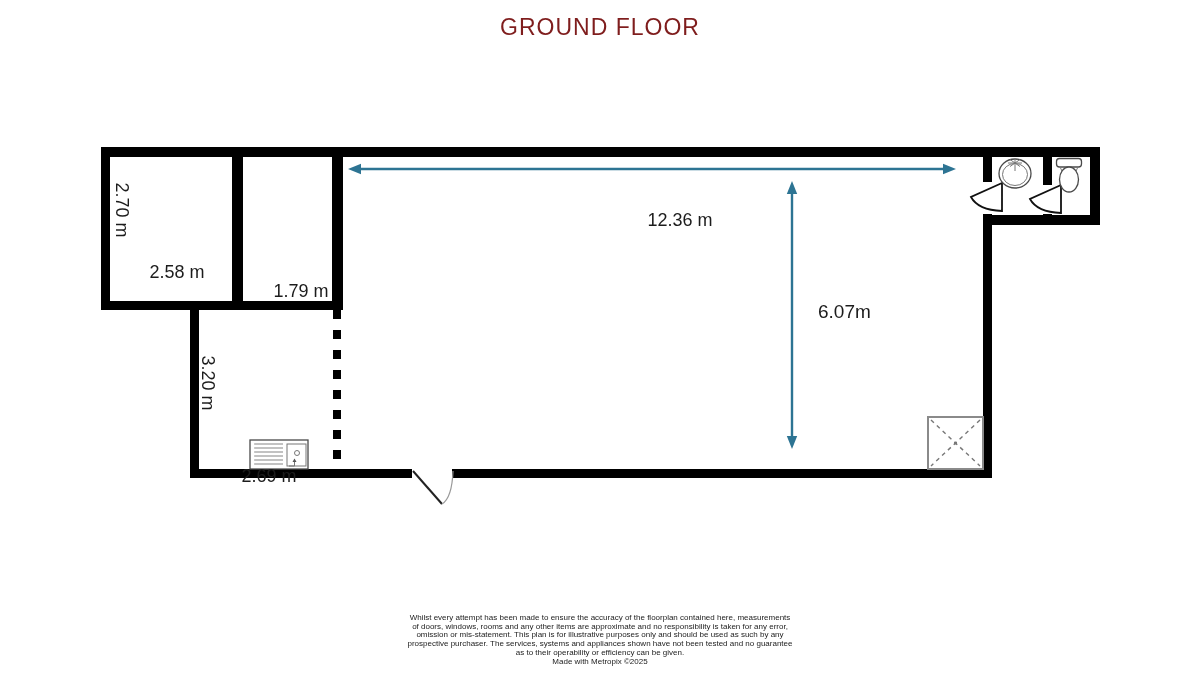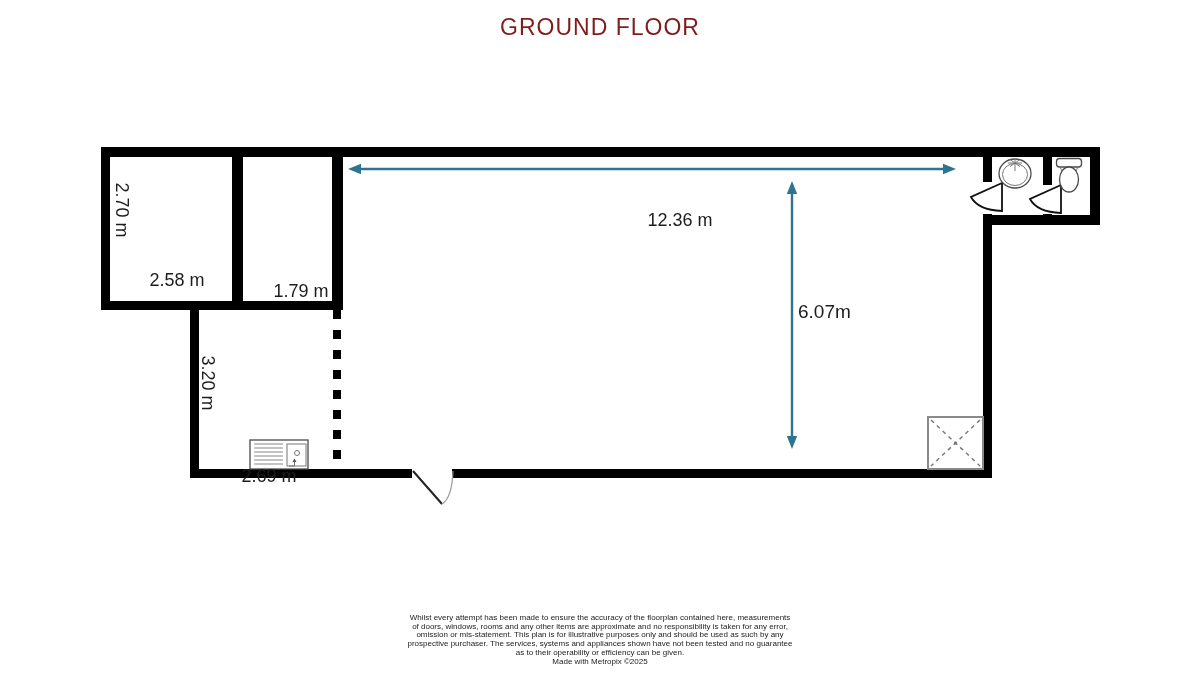--- a/index.html
+++ b/index.html
@@ -10,21 +10,21 @@
   .plan-svg{position:absolute;left:0;top:0;width:1200px;height:675px;}
   .title{
     position:absolute;left:0;top:14px;width:1200px;text-align:center;
     font-size:23px;letter-spacing:1px;color:#7f1d1d;
   }
   .dim{
     position:absolute;font-size:18px;color:#1c1c1c;white-space:nowrap;
     transform:translate(-50%,-50%);
   }
   .dim.rot{transform:translate(-50%,-50%) rotate(90deg);}
-  .dim.left-anchor{transform:translate(0,-50%);}
+  .dim.left-anchor{transform:translate(0,-50%);margin-left:20px;}
   .dim.big{font-size:19px;}
   .disclaimer{
     position:absolute;left:0;top:614px;width:1200px;text-align:center;
     font-size:8px;line-height:8.7px;color:#222;white-space:pre-line;
   }
   .wall{fill:var(--wall-color,#000);}
   .dimline{stroke:var(--dim-color,#2d7493);stroke-width:2.4;fill:none;}
   .dimhead{fill:var(--dim-color,#2d7493);stroke:none;}
   .fixture{stroke:#4a4a4a;stroke-width:1.3;fill:#ffffff;}
   .fixture-thin{stroke:#777;stroke-width:1;fill:none;}
@@ -111,21 +111,21 @@
 
     <g>
       <rect x="928" y="417" width="55" height="52" fill="#fff" stroke="#8a8a8a" stroke-width="2"></rect>
       <line x1="931" y1="420" x2="980" y2="466" stroke="#777" stroke-width="1.4" stroke-dasharray="4 4"></line>
       <line x1="980" y1="420" x2="931" y2="466" stroke="#777" stroke-width="1.4" stroke-dasharray="4 4"></line>
       <circle cx="955.5" cy="443" r="1.6" fill="#777"></circle>
     </g>
   </svg>
 
   <div class="dim rot" style="left:121px;top:210px;">2.70 m</div>
-  <div class="dim" style="left:177px;top:280px;text-align:center;">2.58 m</div>
+  <div class="dim" style="left:177px;top:272px;text-align:center;">2.58 m</div>
   <div class="dim" style="left:301px;top:291px;">1.79 m</div>
   <div class="dim rot" style="left:207px;top:383px;">3.20 m</div>
   <div class="dim" style="left:269px;top:476px;">2.69 m</div>
   <div class="dim" style="left:680px;top:180px;margin-top:40px;">12.36 m</div>
   <div class="dim big left-anchor" style="left:798px;top:312px;">6.07m</div>
 
   <div class="disclaimer">Whilst every attempt has been made to ensure the accuracy of the floorplan contained here, measurements
 of doors, windows, rooms and any other items are approximate and no responsibility is taken for any error,
 omission or mis-statement. This plan is for illustrative purposes only and should be used as such by any
 prospective purchaser. The services, systems and appliances shown have not been tested and no guarantee

